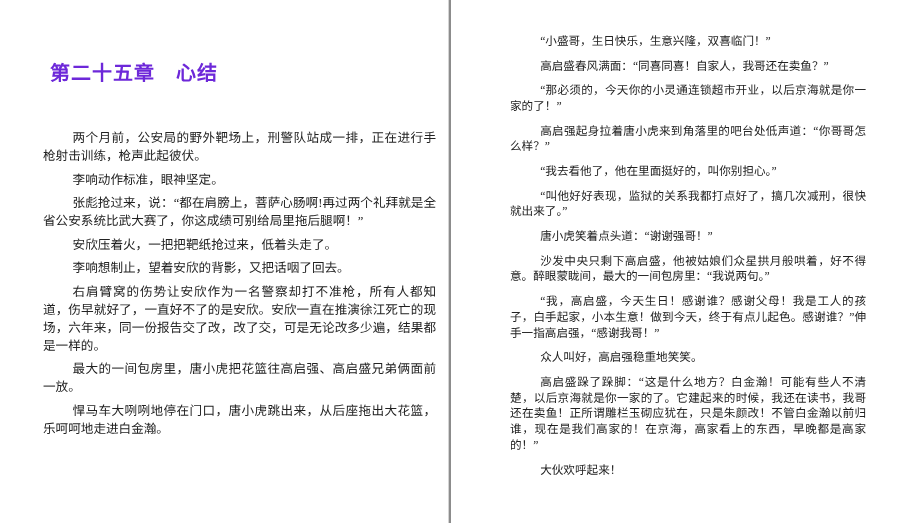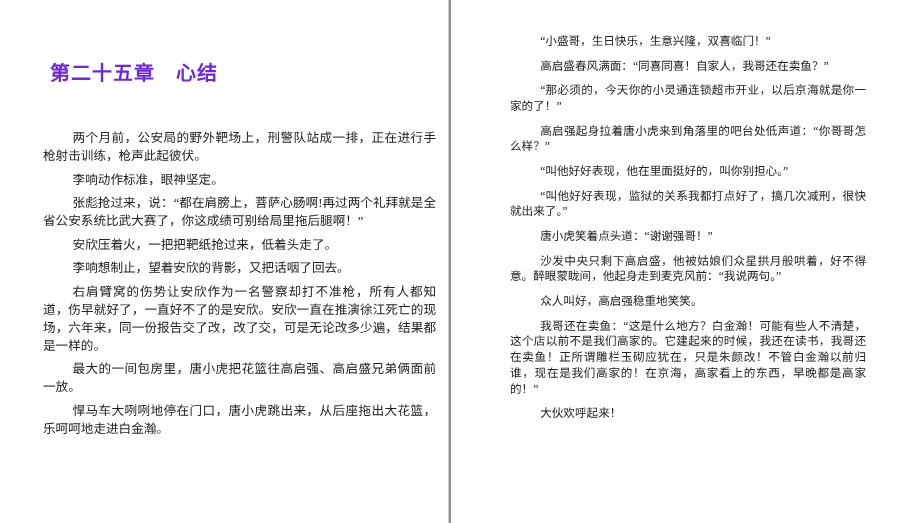--- a/index.html
+++ b/index.html
@@ -97,21 +97,22 @@
 </div>
 
 <div class="page-divider"></div>
 
 <div class="page page-right">
   <div class="body-text right-body">
     <p>“小盛哥，生日快乐，生意兴隆，双喜临门！”</p>
     <p>高启盛春风满面：“同喜同喜！自家人，我哥还在卖鱼？”</p>
     <p>“那必须的，今天你的小灵通连锁超市开业，以后京海就是你一家的了！”</p>
     <p>高启强起身拉着唐小虎来到角落里的吧台处低声道：“你哥哥怎么样？”</p>
-    <p>“叫他好好表现，他在里面挺好的，叫你别担心。”</p>
+    <p>“我去看他了，他在里面挺好的，叫你别担心。”</p>
     <p>“叫他好好表现，监狱的关系我都打点好了，搞几次减刑，很快就出来了。”</p>
     <p>唐小虎笑着点头道：“谢谢强哥！”</p>
-    <p>沙发中央只剩下高启盛，他被姑娘们众星拱月般哄着，好不得意。醉眼蒙眬间，他起身走到麦克风前：“我说两句。”</p>
+    <p>沙发中央只剩下高启盛，他被姑娘们众星拱月般哄着，好不得意。醉眼蒙眬间，最大的一间包房里：“我说两句。”</p>
+    <p>“我，高启盛，今天生日！感谢谁？感谢父母！我是工人的孩子，白手起家，小本生意！做到今天，终于有点儿起色。感谢谁？”伸手一指高启强，“感谢我哥！”</p>
     <p>众人叫好，高启强稳重地笑笑。</p>
-    <p>我哥还在卖鱼：“这是什么地方？白金瀚！可能有些人不清楚，这个店以前不是我们高家的。它建起来的时候，我还在读书，我哥还在卖鱼！正所谓雕栏玉砌应犹在，只是朱颜改！不管白金瀚以前归谁，现在是我们高家的！在京海，高家看上的东西，早晚都是高家的！”</p>
+    <p>高启盛跺了跺脚：“这是什么地方？白金瀚！可能有些人不清楚，以后京海就是你一家的了。它建起来的时候，我还在读书，我哥还在卖鱼！正所谓雕栏玉砌应犹在，只是朱颜改！不管白金瀚以前归谁，现在是我们高家的！在京海，高家看上的东西，早晚都是高家的！”</p>
     <p>大伙欢呼起来！</p>
   </div>
 </div>
 
 </body></html>

